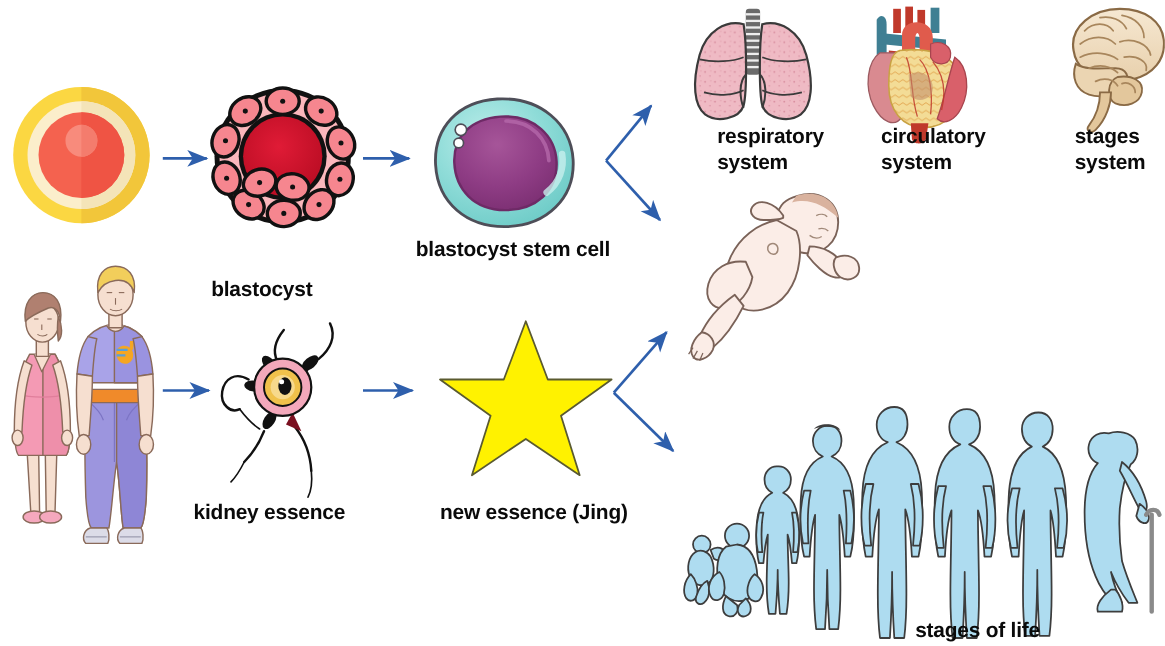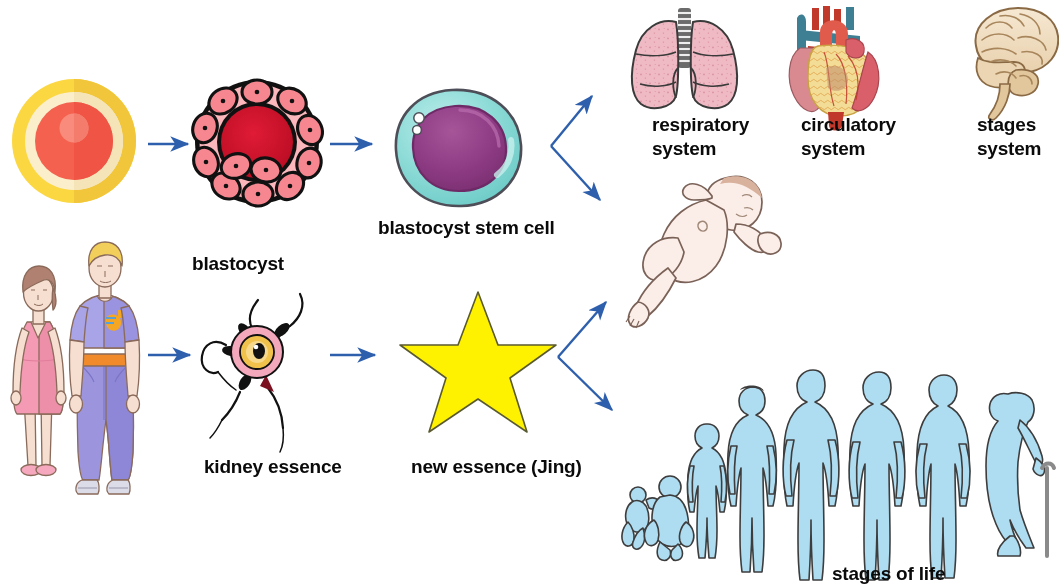--- a/index.html
+++ b/index.html
@@ -532,19 +532,19 @@
   <div class="lbl" style="left:620px; top:113px;margin-left:32px;">respiratory
 system</div>
 
   <div class="lbl" style="left:801px; top:113px;">circulatory
 system</div>
 
   <div class="lbl" style="left:977px; top:113px;">stages
 system</div>
 
 
-  <div class="lbl" style="left:204px; top:455px;">kidney essence</div>
-
-  <div class="lbl" style="left:411px; top:455px;">new essence (Jing)</div>
+  <div class="lbl" style="left:176px; top:455px;">kidney essence</div>
+
+  <div class="lbl" style="left:400px; top:455px;">new essence (Jing)</div>
 
   <div class="lbl" style="left:832px; top:562px;">stages of life</div>
 
 </div>
 
 </body></html>

